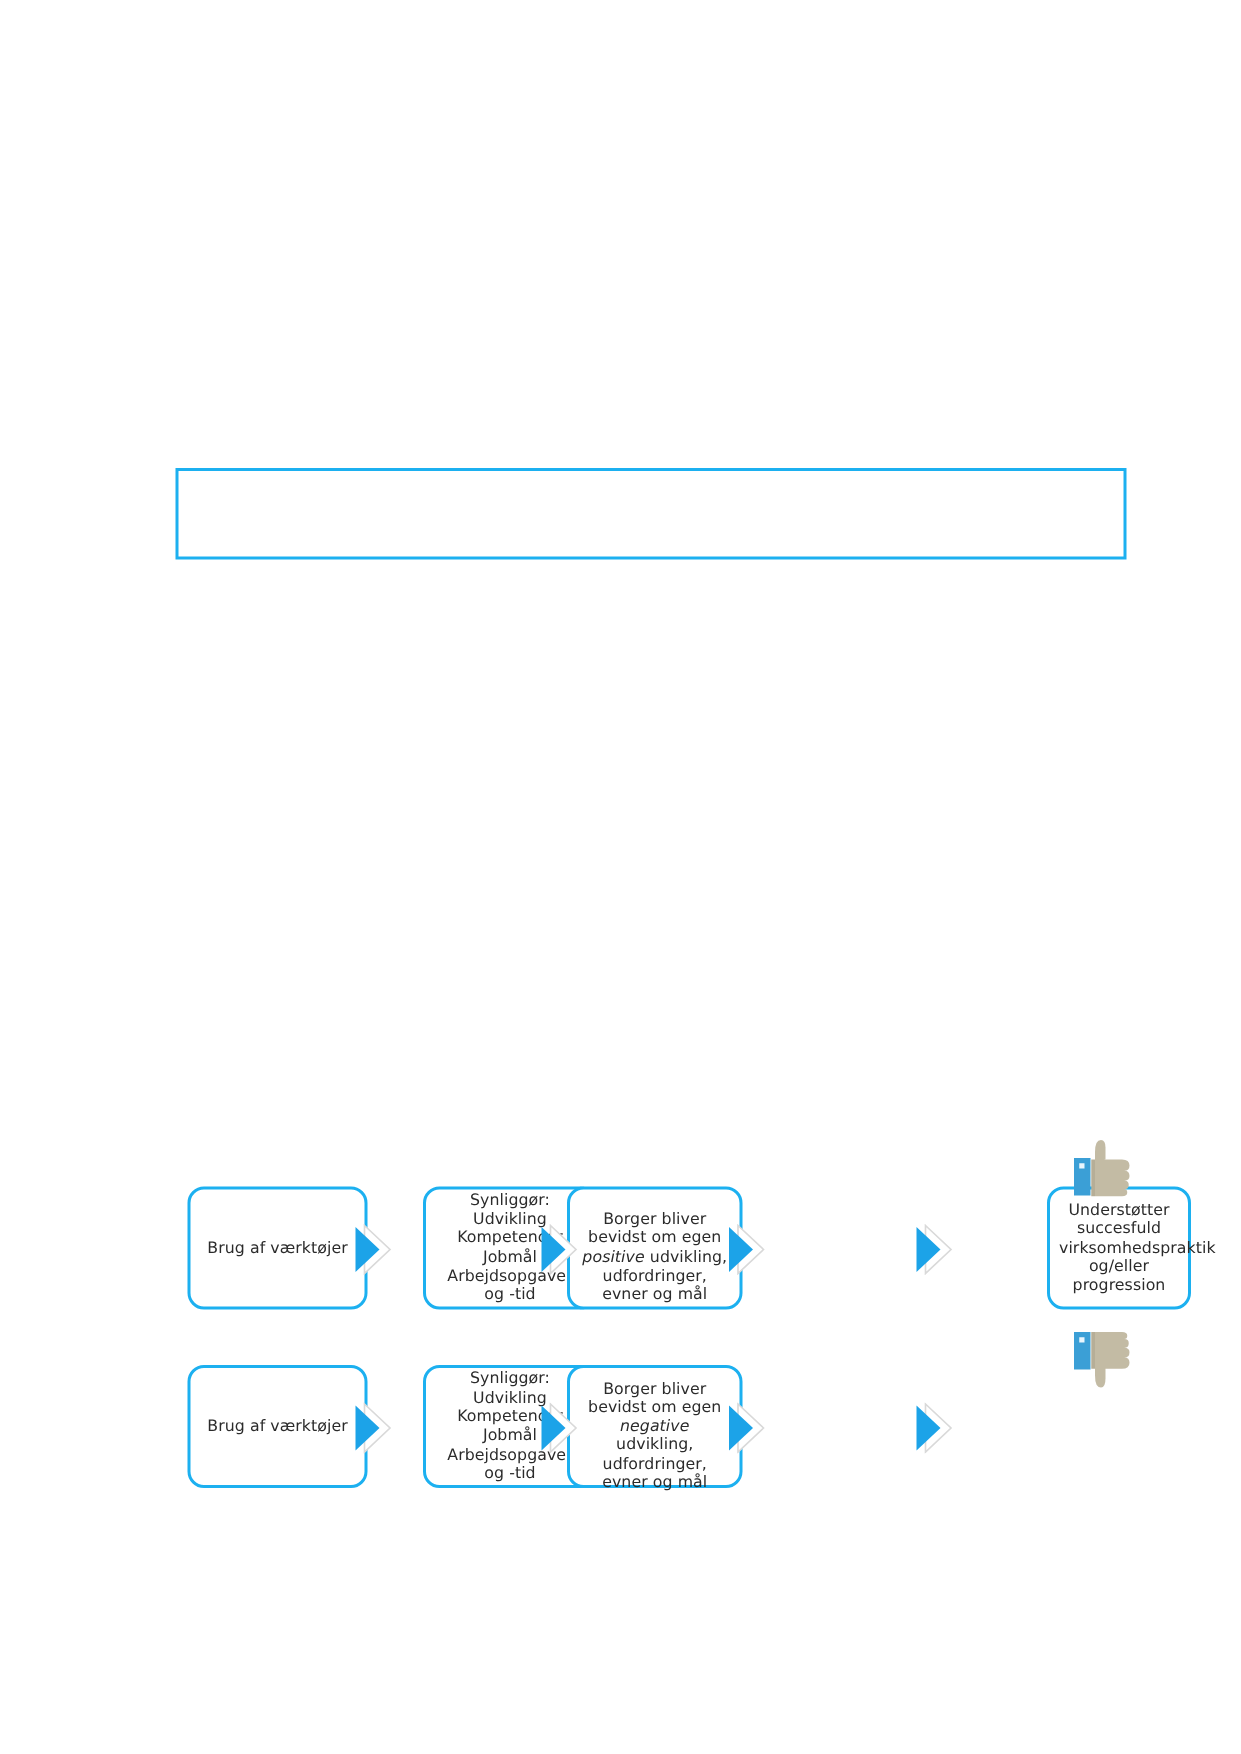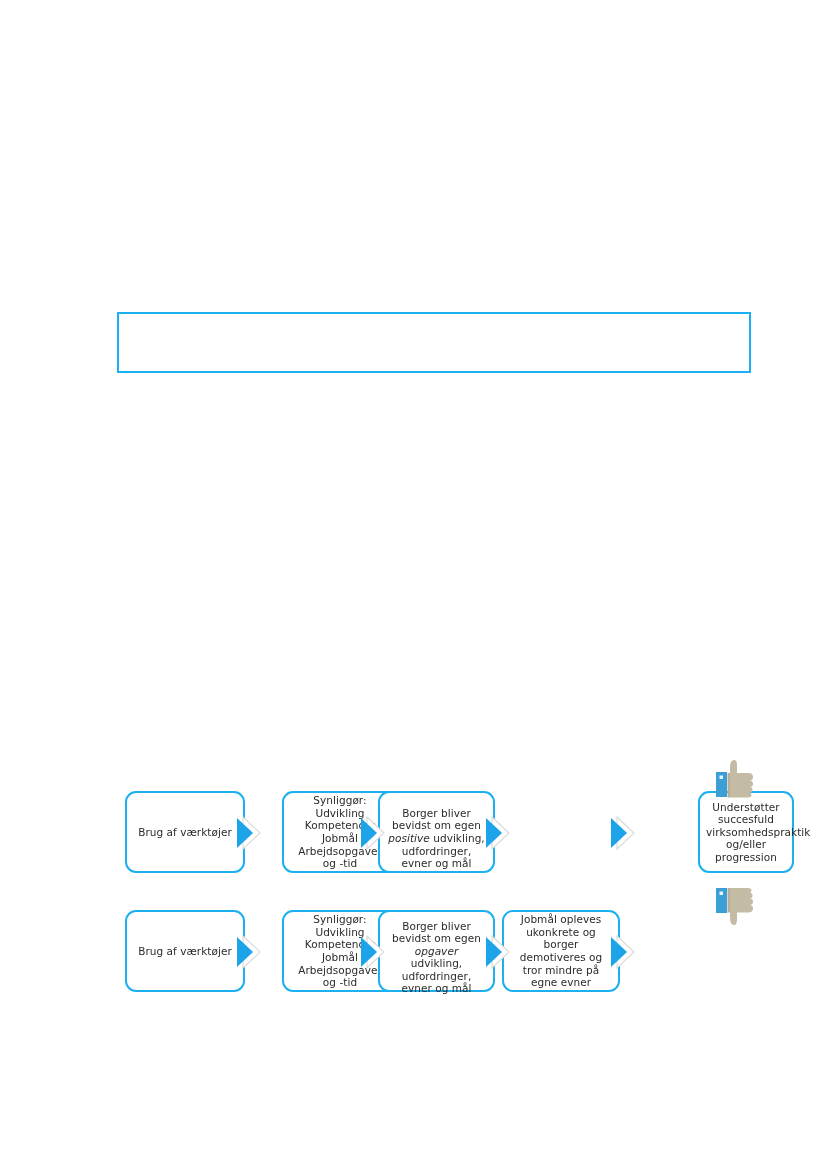--- a/index.html
+++ b/index.html
@@ -217,42 +217,34 @@
       <svg viewBox="0 0 30 34" width="30" height="34">
         <path d="M8 1 L25 17 L8 33 Z" fill="#ffffff" stroke="#d9d9d9" stroke-width="1.1"></path>
         <path d="M2 2 L18 17 L2 32 Z" fill="#1CA3E8"></path>
       </svg>
     </div>
 
     <div class="flow-node n3">
       <span class="node-text">
         <span>Borger bliver
 bevidst om egen
-</span><em>opgaver</em><span>
+</span><em>negative</em><span>
 udvikling,
 udfordringer,
 evner og mål</span>
       </span>
     </div>
 
     <div class="chevron c3">
       <svg viewBox="0 0 30 34" width="30" height="34">
         <path d="M8 1 L25 17 L8 33 Z" fill="#ffffff" stroke="#d9d9d9" stroke-width="1.1"></path>
         <path d="M2 2 L18 17 L2 32 Z" fill="#1CA3E8"></path>
       </svg>
     </div>
 
-    <div class="flow-node n4">
-      <span class="node-text">Jobmål opleves
-ukonkrete og
-borger
-demotiveres og
-tror mindre på
-egne evner</span>
-    </div>
 
     <div class="chevron c4">
       <svg viewBox="0 0 30 34" width="30" height="34">
         <path d="M8 1 L25 17 L8 33 Z" fill="#ffffff" stroke="#d9d9d9" stroke-width="1.1"></path>
         <path d="M2 2 L18 17 L2 32 Z" fill="#1CA3E8"></path>
       </svg>
     </div>
 
   </div>
 

